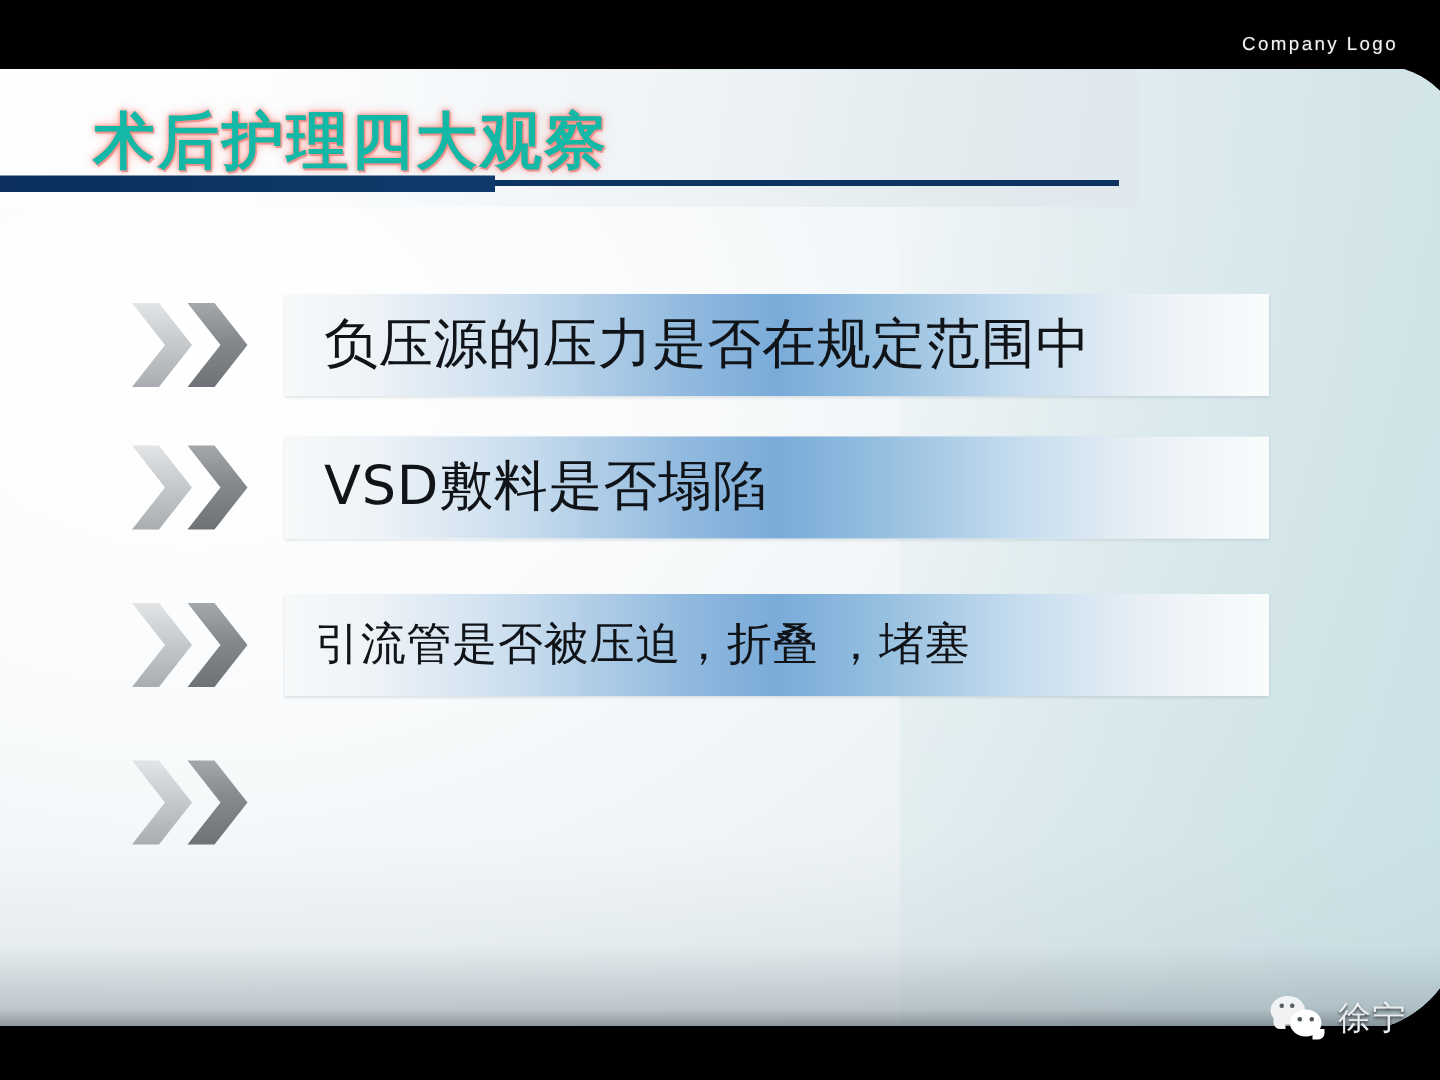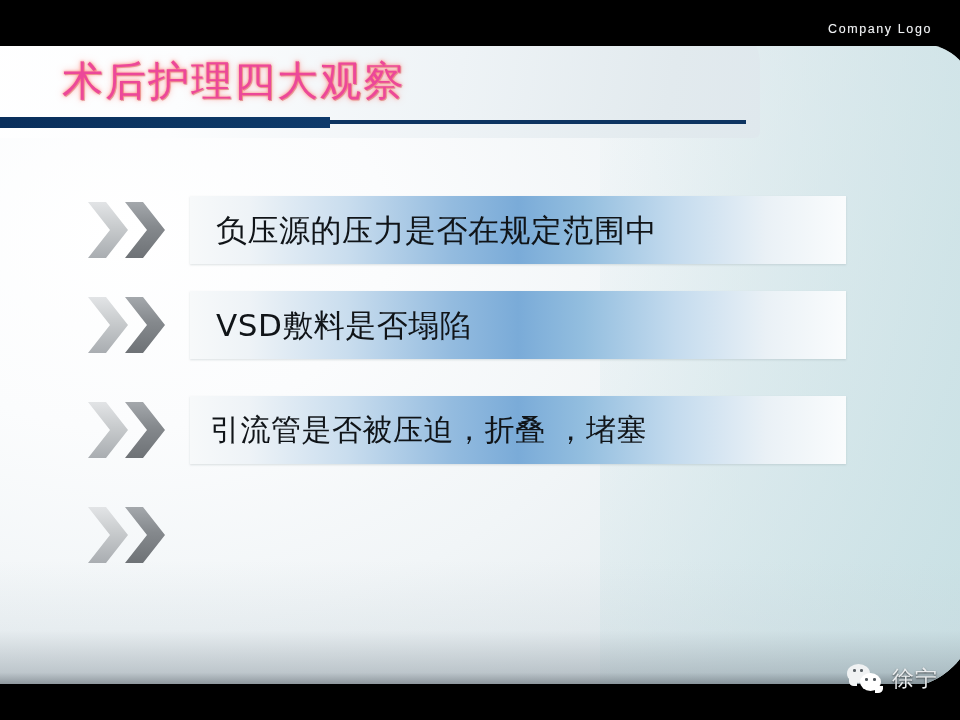--- a/index.html
+++ b/index.html
@@ -118,26 +118,26 @@
         rgba(90,100,108,0.75) 100%);
     border-bottom-right-radius: 74px;
     z-index: 2;
     pointer-events: none;
   }
 
   
   .slide-title {
     position: absolute;
     left: 62px;
-    top: 54px;
+    top: 67px;
     z-index: 6;
     font-family: "DejaVu Sans", "Liberation Sans", sans-serif;
     font-size: 41px;
-    font-weight: normal;
-    color: #ec4899;
+    font-weight: bold;
+    color: #14b8a6;
     letter-spacing: 2px;
     white-space: nowrap;
     text-shadow:
       0 0 3px rgba(255,120,110,0.95),
       0 0 7px rgba(255,140,130,0.70),
       1px 1px 0 rgba(160,10,5,0.35);
   }
 
   
   .rule-thick {
@@ -219,21 +219,21 @@
     box-shadow: 0 1px 2px rgba(120,135,145,0.25);
   }
 
   .bar-text {
     position: absolute;
     left: 22px;
     top: 0;
     height: 68px;
     line-height: 68px;
     font-family: "DejaVu Sans", "Liberation Sans", sans-serif;
-    font-size: 31px;
+    font-size: 36px;
     color: #101418;
     white-space: nowrap;
     letter-spacing: 0.5px;
   }
   .row.r2 .bar-text { font-size: 30px; left: 20px; }
   .row.r3 .bar-text { font-size: 31px; left: 34px; }
   .row.r0 .bar-text { left: 26px; }
   .row.r1 .bar-text { left: 26px; }
 
   

